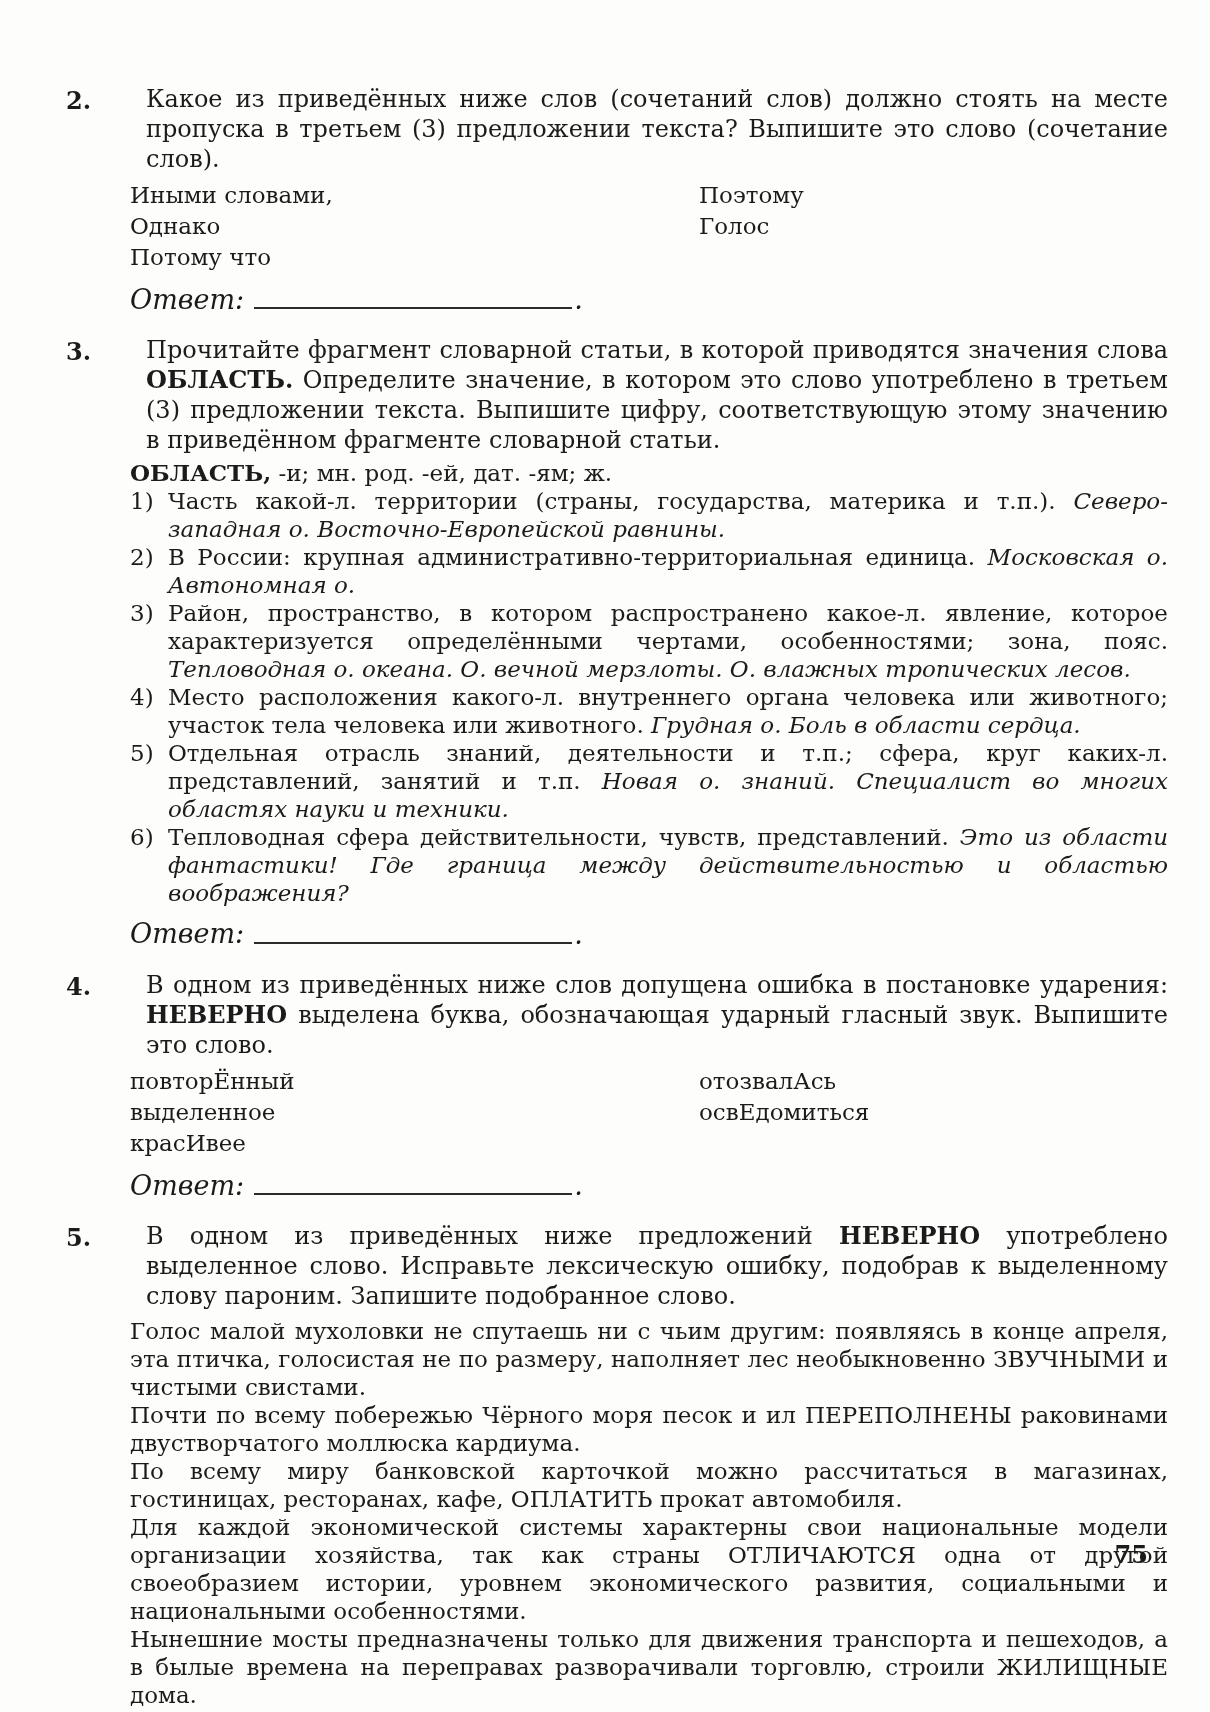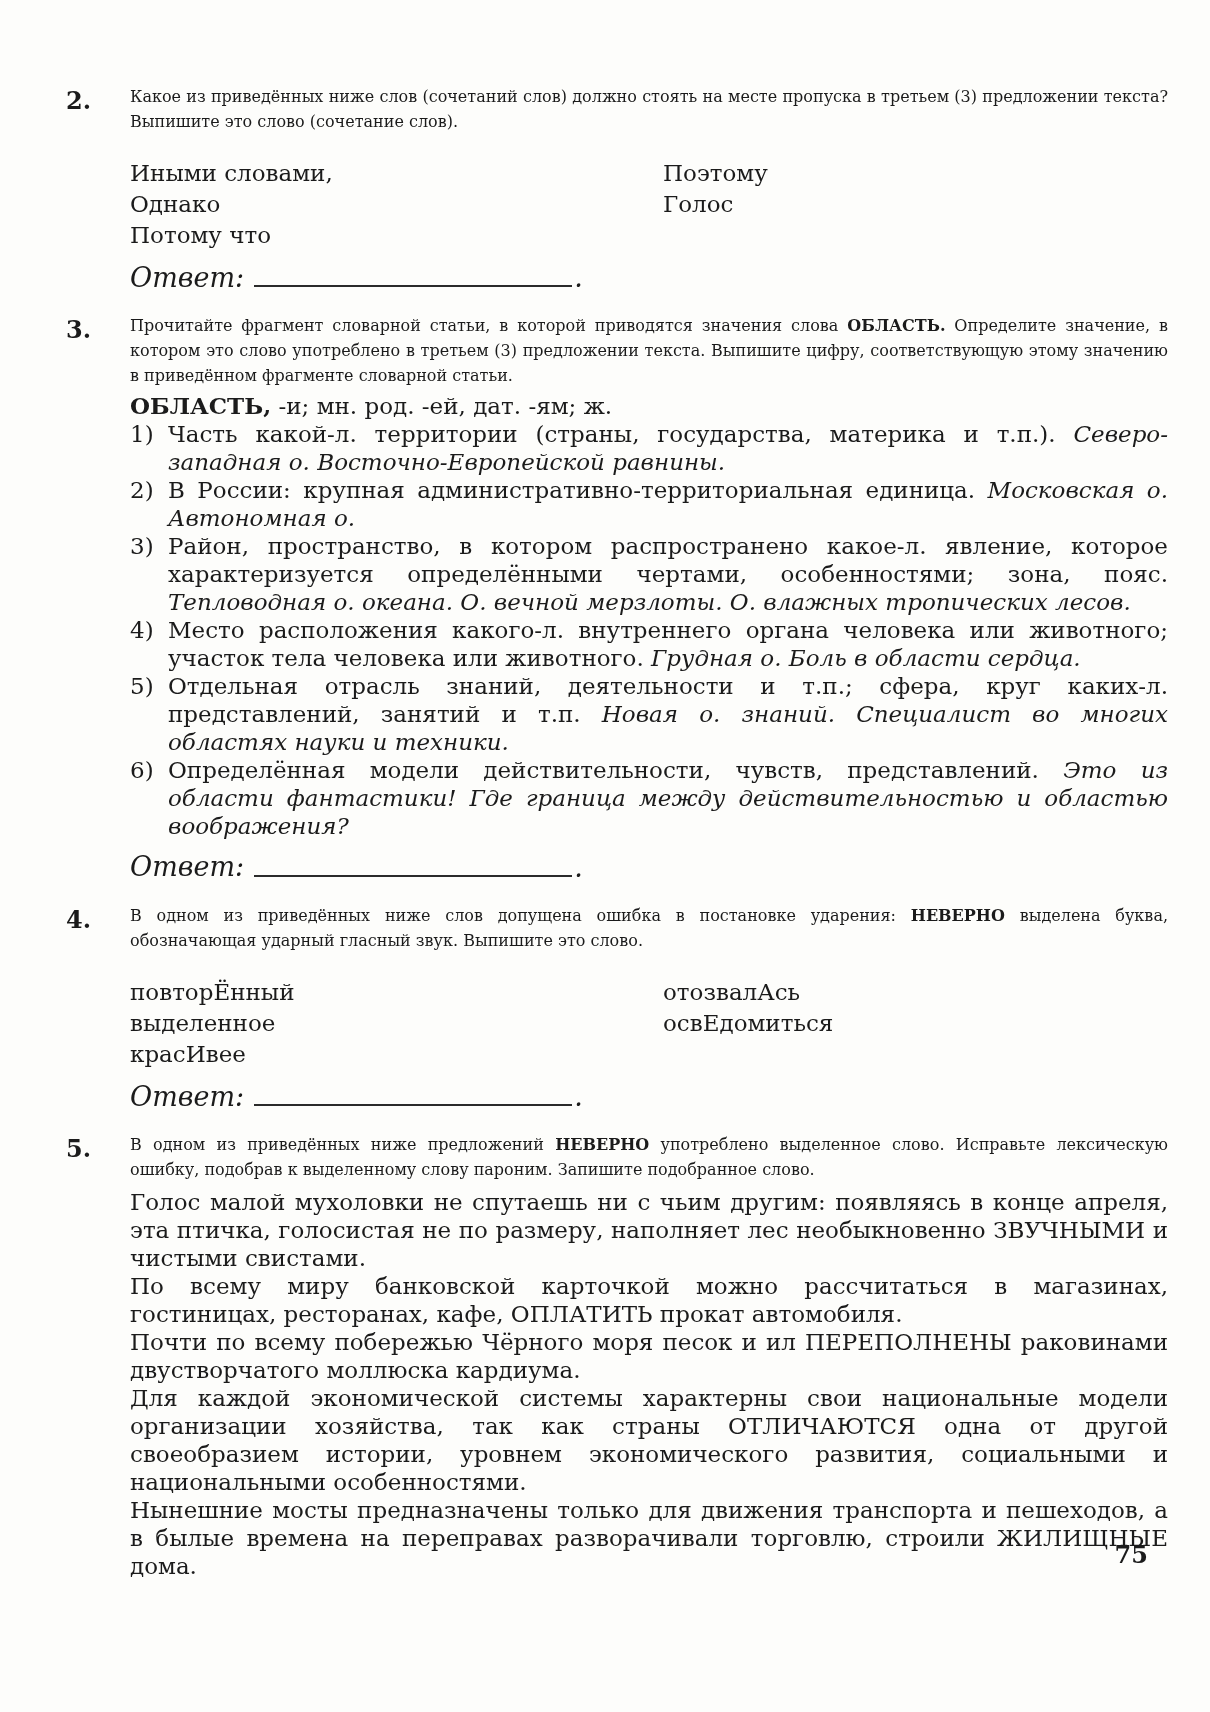--- a/index.html
+++ b/index.html
@@ -12,26 +12,27 @@
     background:#fdfdfb;
     padding:84px 42px 0 66px;
     overflow:hidden;
   }
   .task { display:flex; margin-bottom:20px; }
   .task-num {
     flex:0 0 64px; width:64px;
     font-weight:bold; font-size:24px; line-height:33px;
   }
   .task-body { flex:1 1 auto; min-width:0; }
-  .prompt { font-size:16px; line-height:25px; text-align:justify; }
+  .prompt { font-size:24px; line-height:30px; text-align:justify;margin-left:16px; }
   .b { font-weight:bold;text-align:center; }
   .i { font-style:italic; }
   .options {
     display:grid; grid-template-columns:533px 1fr;
-    margin-top:24px;
+    margin-top:6px;
+    gap:36px;
   }
   .opt { font-size:23px; line-height:31px; }
   .dict-head { font-size:23px; line-height:28px; margin-top:4px; }
   .dict-item { display:flex; font-size:23px; line-height:28px; }
   .dict-item .n { flex:0 0 38px; width:38px; }
   .dict-item .t { flex:1 1 auto; text-align:justify; }
   .sentences { margin-top:6px; }
   .sentences p { font-size:23px; line-height:28px; text-align:justify; }
   .answer-row { margin-top:8px; font-size:27px; line-height:31px; white-space:nowrap;font-style:italic; }
   .answer-blank {
@@ -92,21 +93,21 @@
         <div class="dict-item">
           <span class="n">4)</span>
           <div class="t"><span>Место расположения какого-л. внутреннего органа человека или животного; участок тела человека или животного. </span><span class="i">Грудная о. Боль в области сердца.</span></div>
         </div>
         <div class="dict-item">
           <span class="n">5)</span>
           <div class="t"><span>Отдельная отрасль знаний, деятельности и т.п.; сфера, круг каких-л. представлений, занятий и т.п. </span><span class="i">Новая о. знаний. Специалист во многих областях науки и техники.</span></div>
         </div>
         <div class="dict-item">
           <span class="n">6)</span>
-          <div class="t"><span>Определённая модели действительности, чувств, представлений. </span><span class="i">Это из области фантастики! Где граница между действительностью и областью воображения?</span></div>
+          <div class="t"><span>Тепловодная сфера действительности, чувств, представлений. </span><span class="i">Это из области фантастики! Где граница между действительностью и областью воображения?</span></div>
         </div>
       </div>
       <div class="answer-row">
         <span>Ответ:</span><span class="answer-blank"></span><span class="answer-period">.</span>
       </div>
     </div>
   </section>
 
   <section class="task">
     <div class="task-num">4.</div>
@@ -128,22 +129,22 @@
       </div>
     </div>
   </section>
 
   <section class="task">
     <div class="task-num">5.</div>
     <div class="task-body">
       <p class="prompt"><span>В одном из приведённых ниже предложений </span><span class="b">НЕВЕРНО</span><span> употреблено выделенное слово. Исправьте лексическую ошибку, подобрав к выделенному слову пароним. Запишите подобранное слово.</span></p>
       <div class="sentences">
         <p>Голос малой мухоловки не спутаешь ни с чьим другим: появляясь в конце апреля, эта птичка, голосистая не по размеру, наполняет лес необыкновенно ЗВУЧНЫМИ и чистыми свистами.</p>
+        <p>Почти по всему побережью Чёрного моря песок и ил ПЕРЕПОЛНЕНЫ раковинами двустворчатого моллюска кардиума.</p>
         <p>По всему миру банковской карточкой можно рассчитаться в магазинах, гостиницах, ресторанах, кафе, ОПЛАТИТЬ прокат автомобиля.</p>
-        <p>Почти по всему побережью Чёрного моря песок и ил ПЕРЕПОЛНЕНЫ раковинами двустворчатого моллюска кардиума.</p>
         <p>Для каждой экономической системы характерны свои национальные модели организации хозяйства, так как страны ОТЛИЧАЮТСЯ одна от другой своеобразием истории, уровнем экономического развития, социальными и национальными особенностями.</p>
         <p>Нынешние мосты предназначены только для движения транспорта и пешеходов, а в былые времена на переправах разворачивали торговлю, строили ЖИЛИЩНЫЕ дома.</p>
       </div>
 
     </div>
   </section>
 
   <div class="page-number">75</div>
 
 </div>

